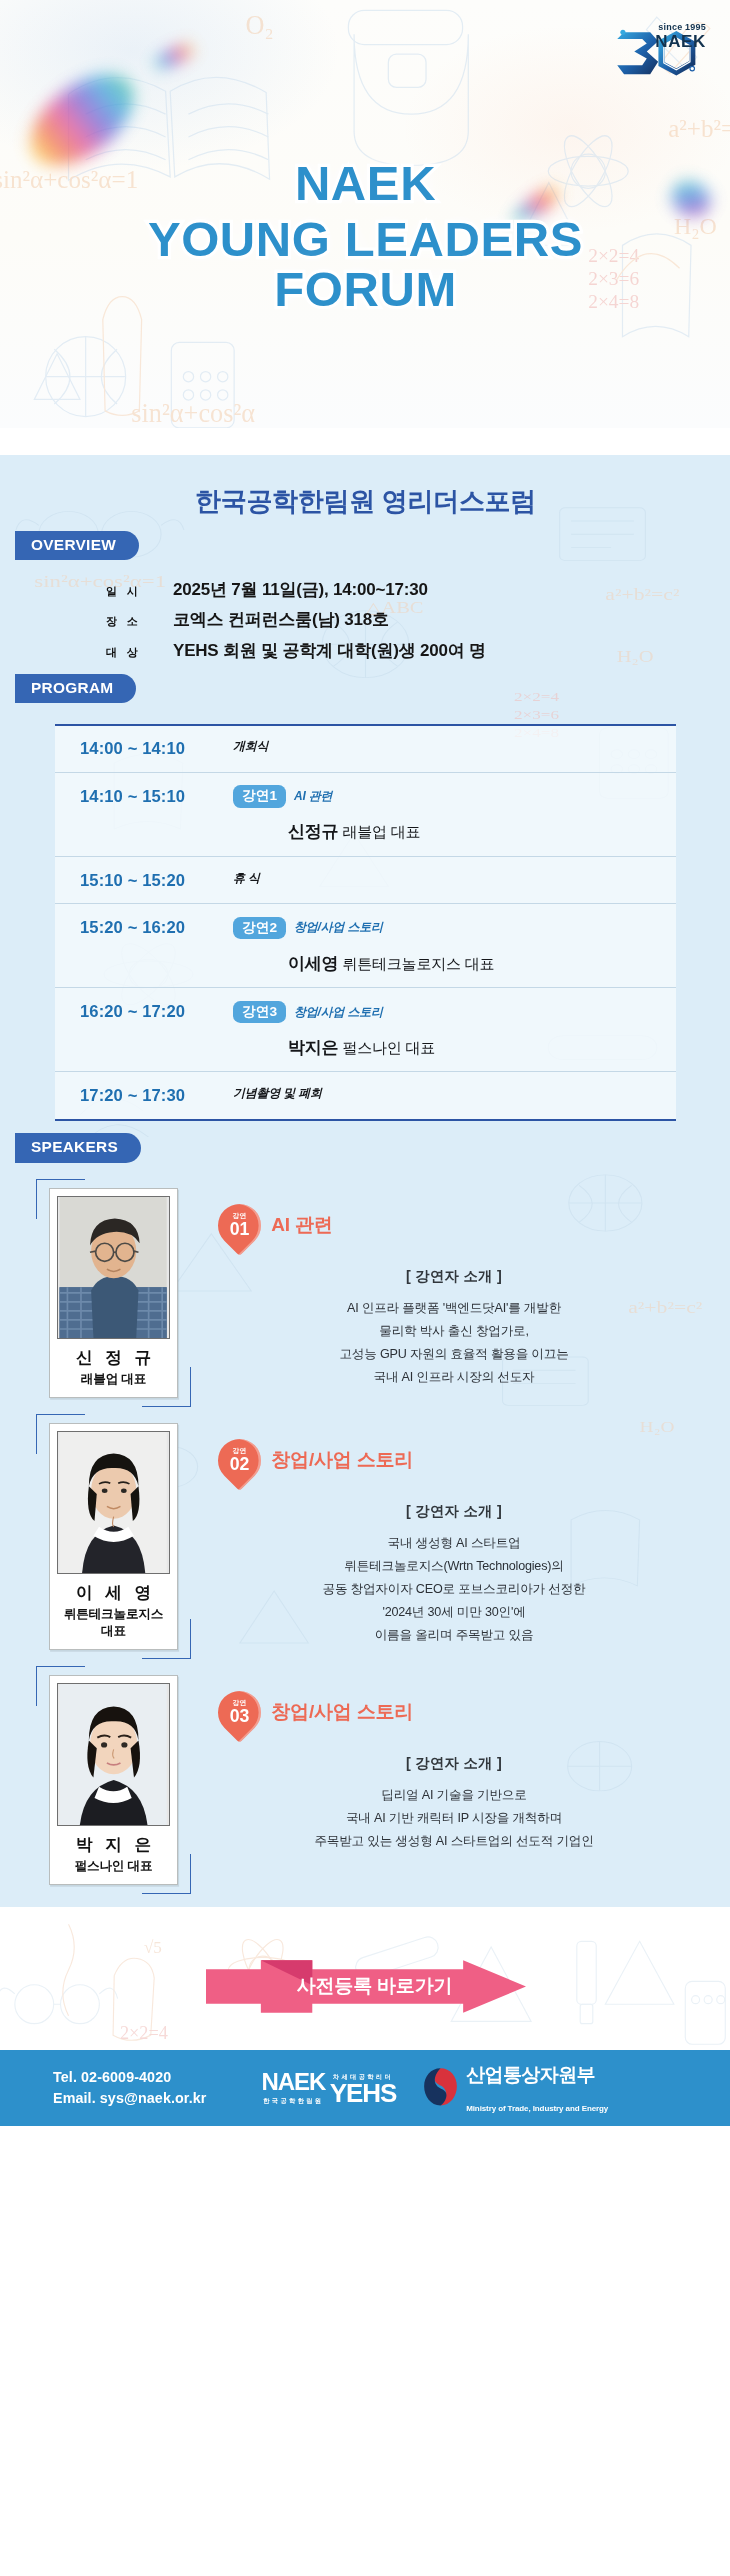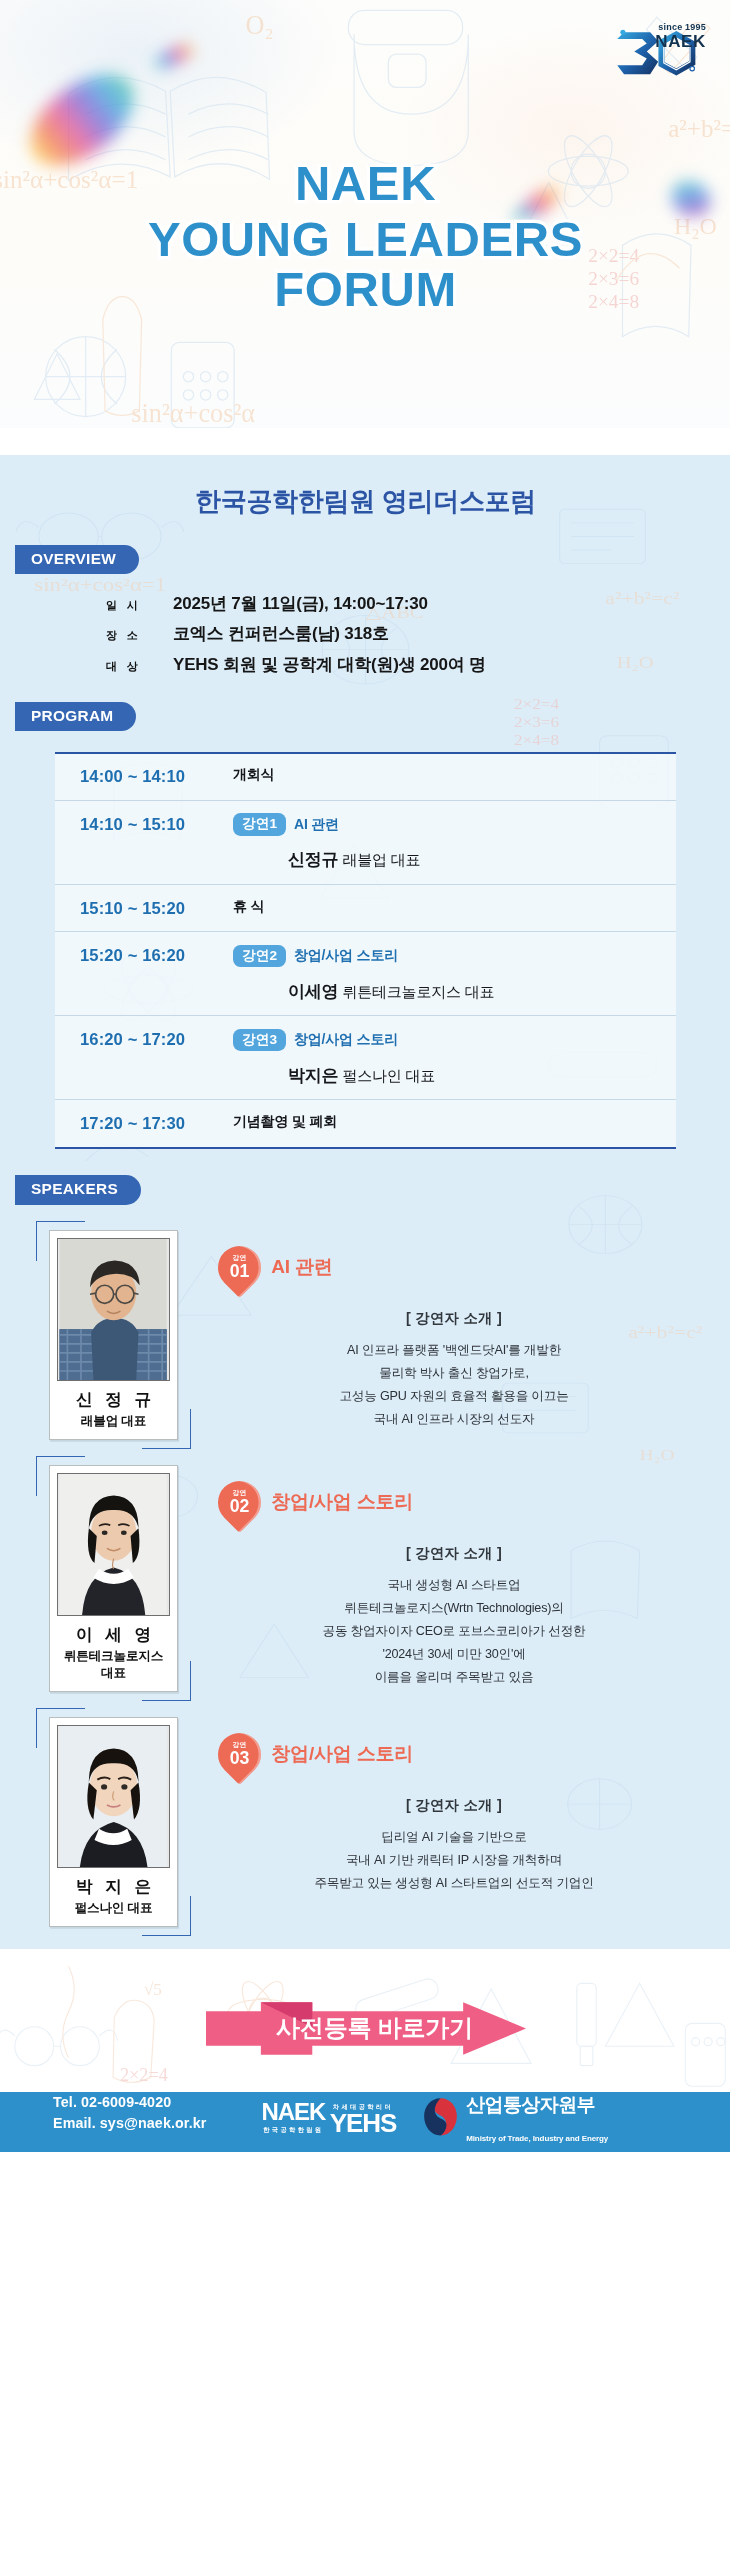--- a/index.html
+++ b/index.html
@@ -174,21 +174,21 @@
     color: #ffffff;
     font-size: 15.4px;
     font-weight: 800;
     letter-spacing: 0.3px;
     padding: 5.1px 23px 6.3px 16px;
     margin-left: 15px;
     border-top-right-radius: 17px;
     border-bottom-right-radius: 17px;
   }
 
-  .sec-block { margin-top: 26px; }
+  .sec-block { margin-top: 12px; }
 
   
   .overview-rows {
     margin-top: 18px;
     padding-left: 106px;
   }
   .ov-row {
     display: flex;
     align-items: baseline;
     margin-bottom: 7.4px;
@@ -241,24 +241,25 @@
     background: #52a6dd;
     color: #ffffff;
     font-size: 13.7px;
     font-weight: 800;
     border-radius: 7.4px;
     padding: 4px 9px 4.6px 9px;
     white-space: nowrap;
     line-height: 1;
   }
   .prog-title {
-    font-size: 14px;
+    font-size: 12px;
     font-weight: 800;
     color: #15171a;
     letter-spacing: -0.2px;
+    font-style: italic;
   }
   .prog-title.accent { color: #1f6fb0; }
   .prog-speaker {
     margin-top: 12.6px;
     padding-left: 55px;
     font-size: 15px;
     color: #15171a;
     letter-spacing: -0.2px;
   }
   .prog-speaker b { font-size: 17px; font-weight: 900; }
@@ -399,33 +400,33 @@
     position: absolute;
     left: 50%;
     top: 53px;
     transform: translateX(-50%);
     width: 320px;
     height: 53px;
     display: flex;
     align-items: center;
     justify-content: center;
     color: #ffffff;
-    font-size: 24px;
+    font-size: 19px;
     font-weight: 900;
     letter-spacing: -0.2px;
     padding-left: 18px;
   }
 
   
   .footer {
     position: relative;
     background: #2d90cb;
-    height: 60px;
-    display: flex;
-    align-items: flex-start;
+    height: 76px;
+    display: flex;
+    align-items: center;
   }
   .foot-contact {
     padding-left: 53px;
     color: #ffffff;
     line-height: 1.5;
   }
   .foot-contact span {
     display: block;
     font-size: 14.3px;
     font-weight: 600;

